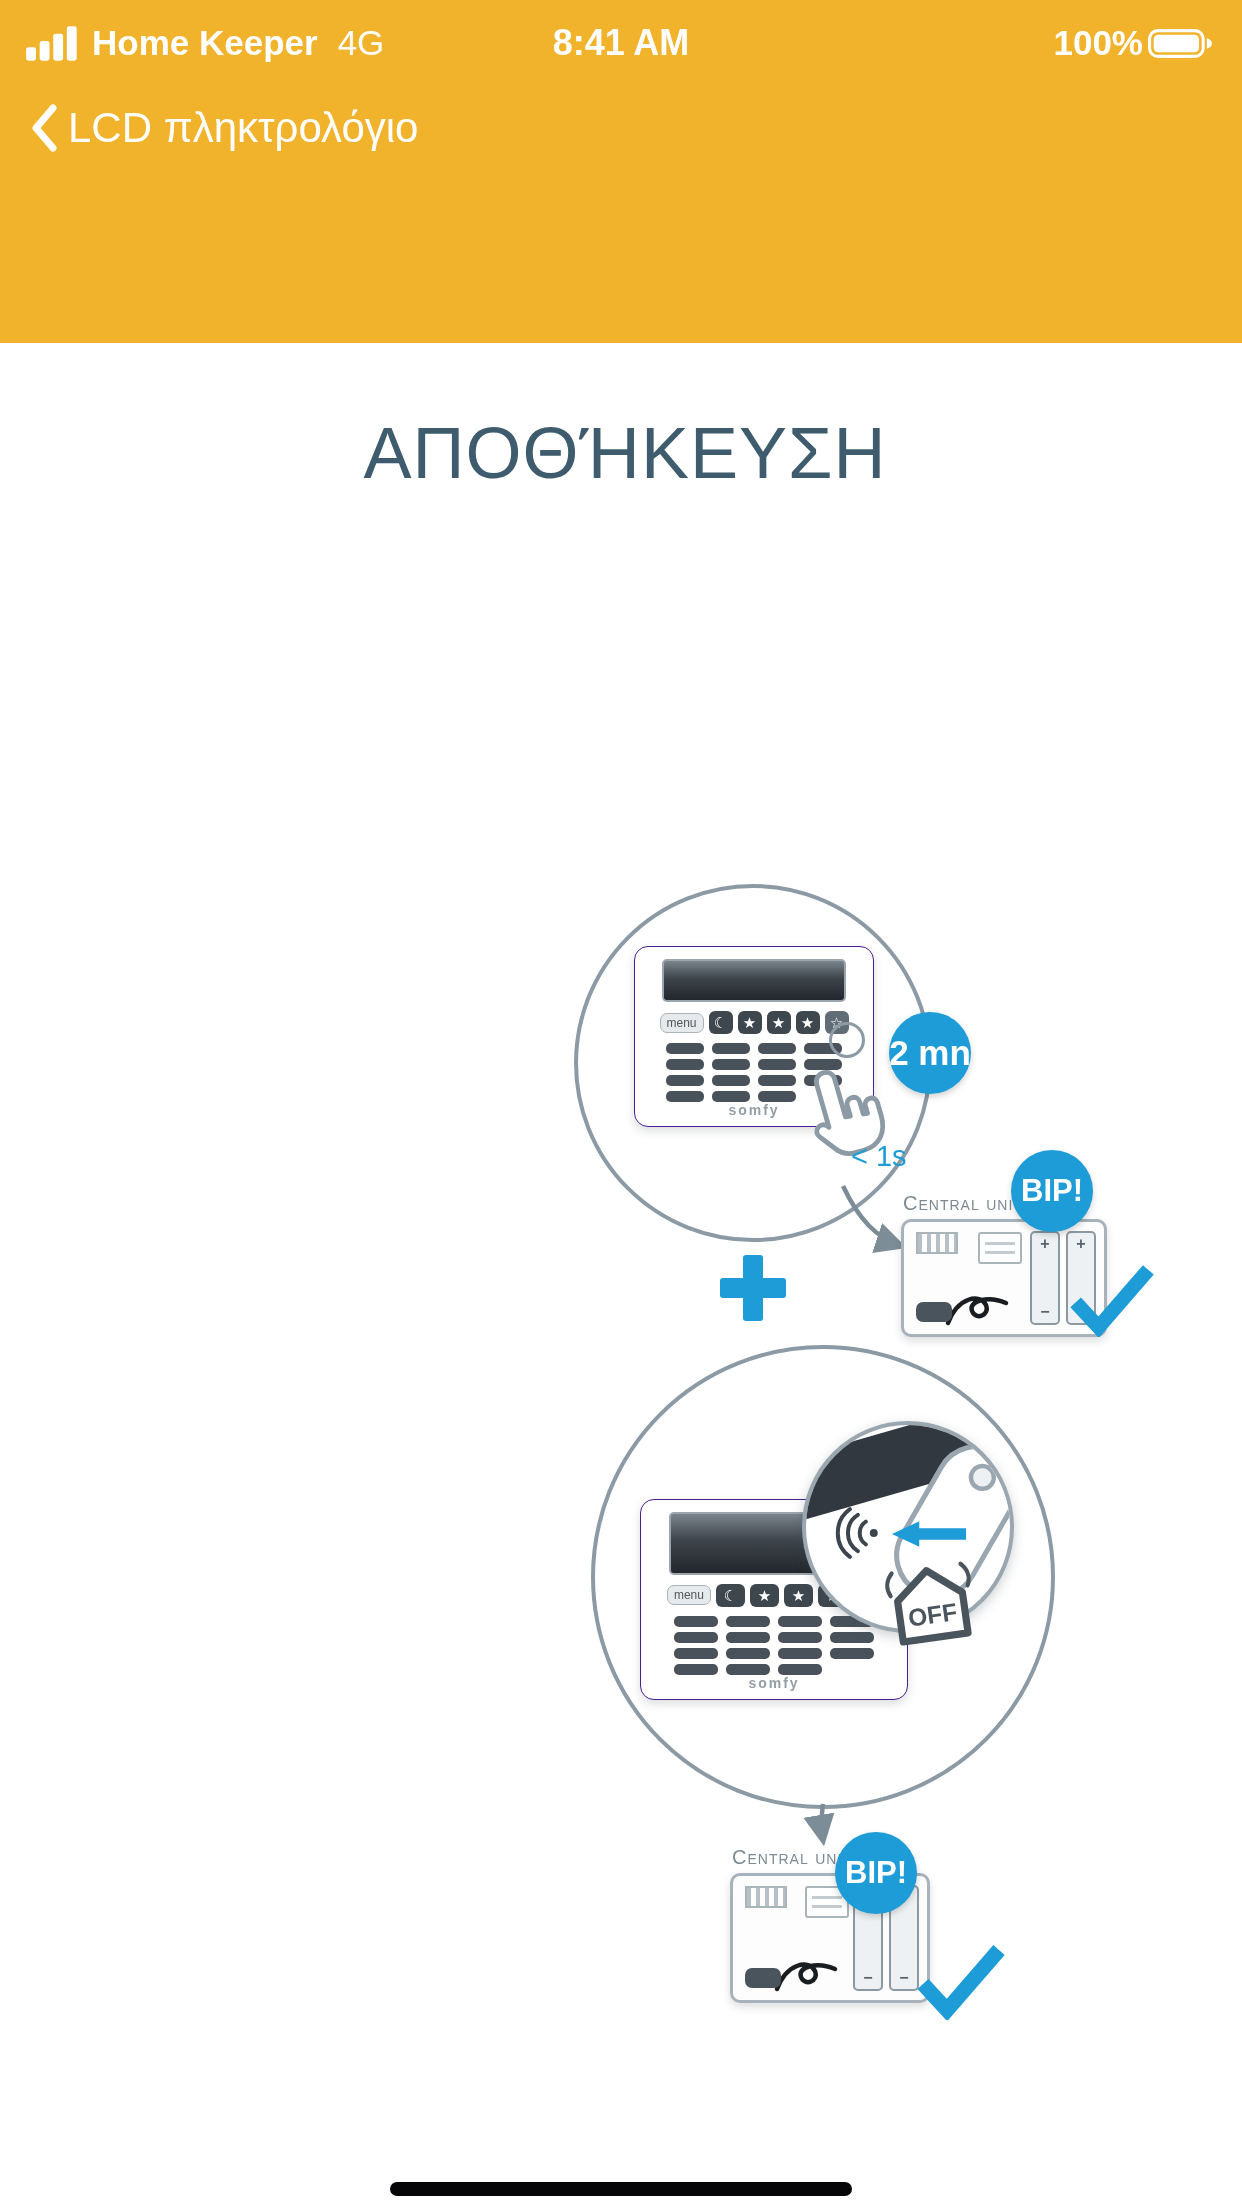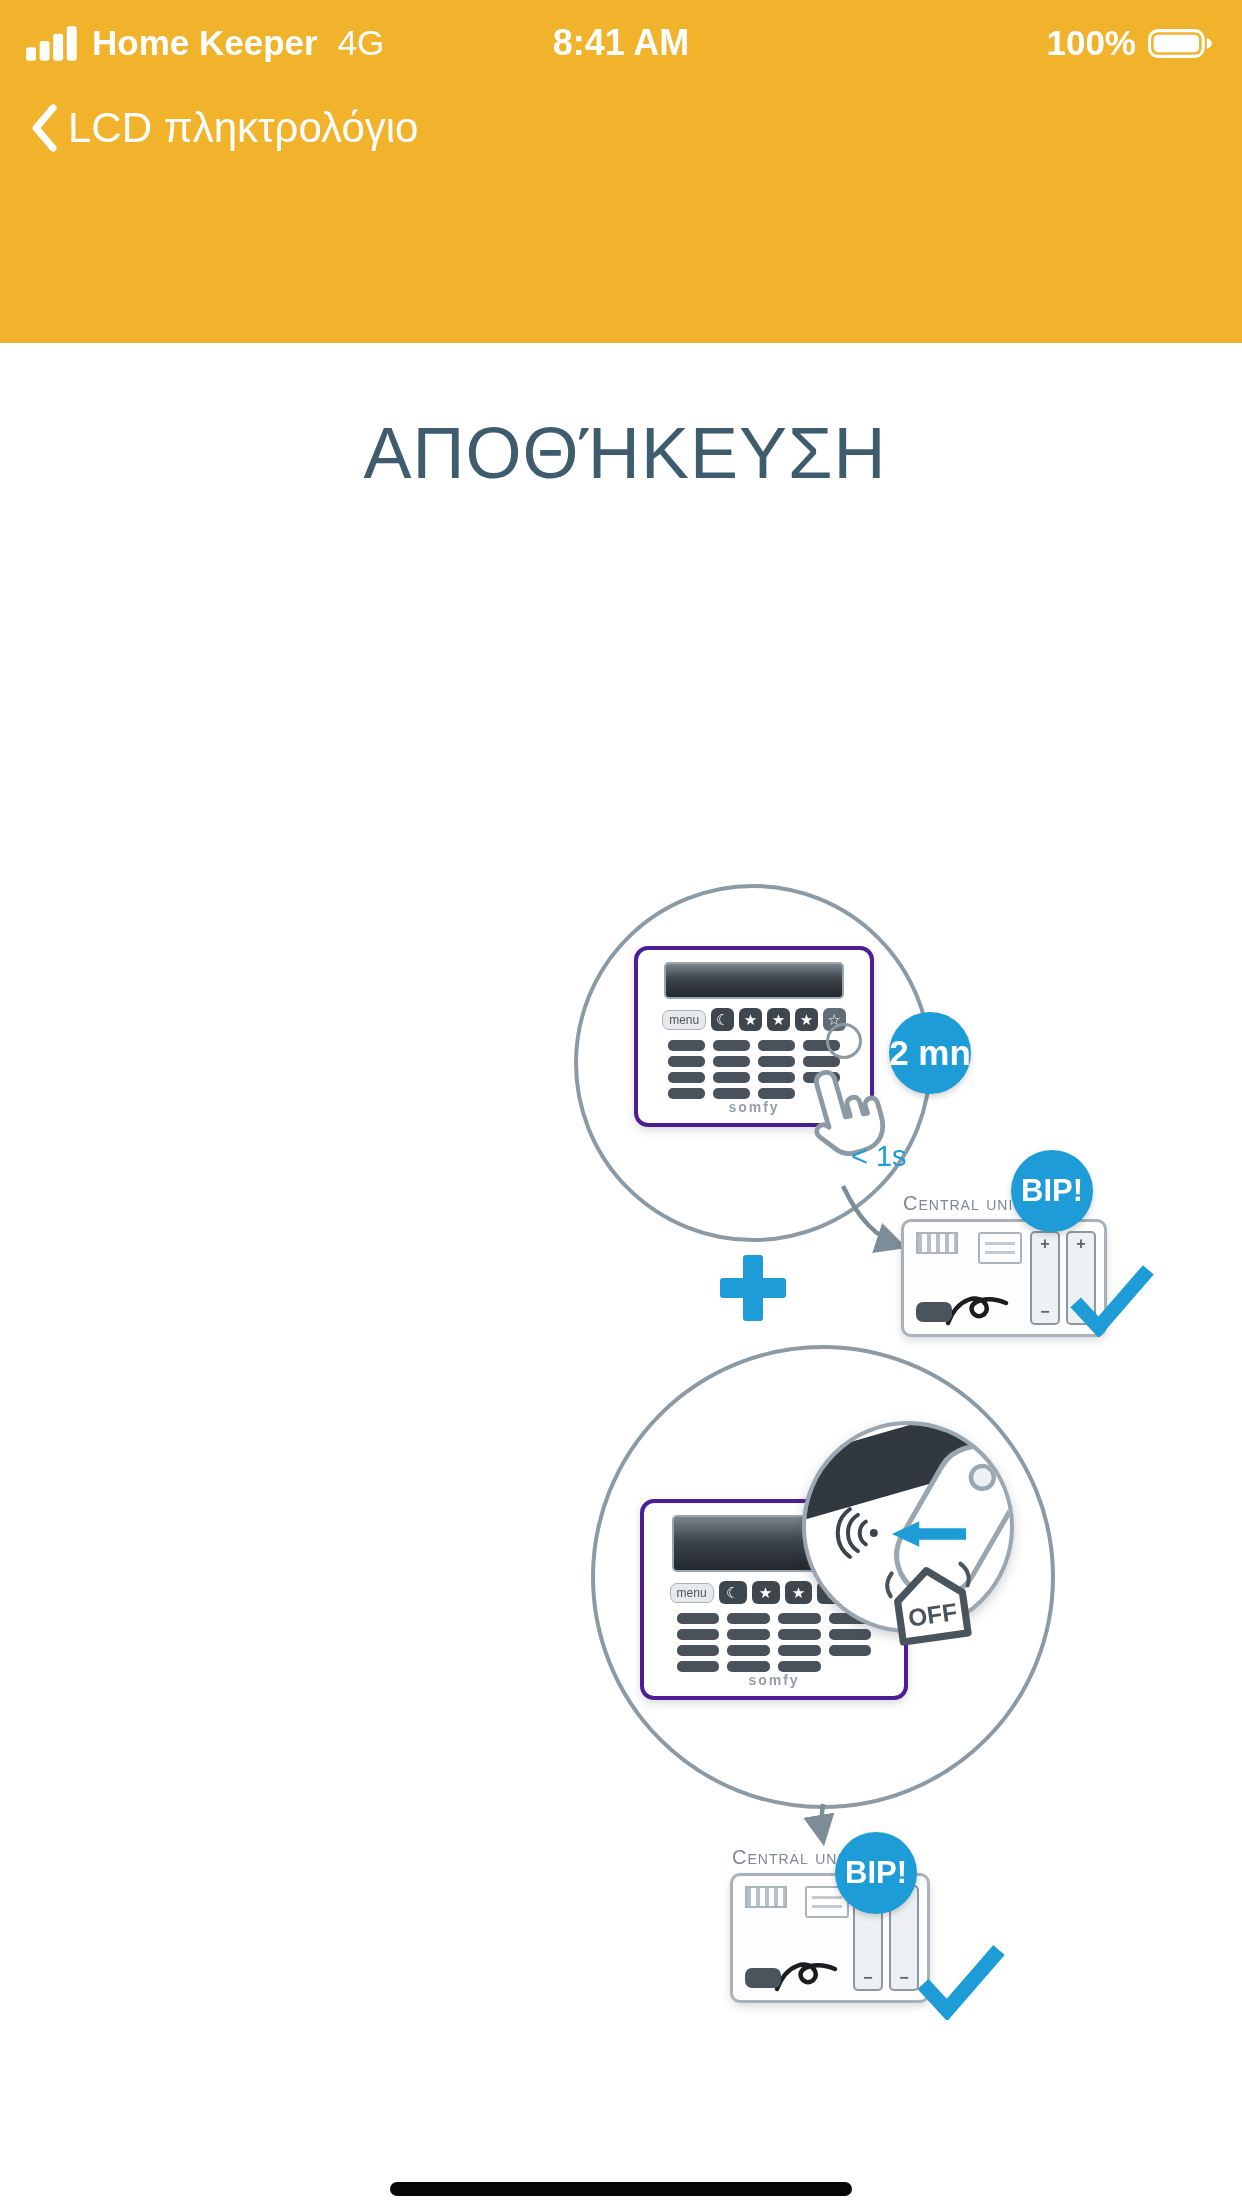--- a/index.html
+++ b/index.html
@@ -5,37 +5,37 @@
   * { box-sizing: border-box; margin:0; padding:0; }
   body { margin:0; background:#dcdcdc; font-family:"Liberation Sans","DejaVu Sans",sans-serif; }
   .phone { position:relative; width:1242px; height:2208px; margin:0 auto; background:#fff; overflow:hidden; }
 
   
   .app-header { position:absolute; top:0; left:0; right:0; height:343px; background:#F2B32C; color:#fff; }
   .status-bar { position:absolute; top:0; left:0; right:0; height:70px; display:flex; align-items:center; padding:16px 28px 0 26px; color:#fff; font-weight:600; }
   .sb-left { display:flex; align-items:center; gap:14px; font-size:35px; }
   .sb-network { margin-left:6px; font-weight:400; }
   .sb-time { position:absolute; left:50%; top:22px; transform:translateX(-50%); font-size:36px; font-weight:700; }
-  .sb-right { margin-left:auto; display:flex; align-items:center; gap:12px; font-size:35px; }
+  .sb-right { margin-left:auto; display:flex; align-items:center; gap:5px; font-size:35px; }
 
   .nav-back { position:absolute; top:104px; left:30px; display:flex; align-items:center; gap:10px; cursor:pointer; }
   .nav-back-label { font-size:42px; color:#fff; }
   .page-title { position:absolute; top:203px; left:56px; font-size:94px; line-height:1.05; font-weight:700; color:#fff; }
 
   
   .section-heading { position:absolute; top:412px; left:0; width:100%; text-align:center; font-size:72px; letter-spacing:1px; color:#3E5C6E; font-weight:400;padding-left:8px; }
 
   .diagram { position:absolute; inset:0; pointer-events:none; }
 
   .big-circle { position:absolute; border:4px solid #8B9AA4; border-radius:50%; background:#fff; z-index:1; }
   #circle1 { left:574px; top:884px; width:358px; height:358px; }
   #circle2 { left:591px; top:1345px; width:464px; height:464px; }
 
   
-  .keypad { position:absolute; background:#fff; border:4px solid #4c1d95; border-radius:14px; box-shadow:0 4px 10px rgba(60,70,80,.18); display:flex; flex-direction:column; align-items:center; padding:12px 14px 8px; z-index:2; }
+  .keypad { position:absolute; background:#fff; border:1px solid #4c1d95; border-radius:14px; box-shadow:0 4px 10px rgba(60,70,80,.18); display:flex; flex-direction:column; align-items:center; padding:12px 14px 8px; z-index:2; }
   #keypad1 { left:634px; top:946px; width:240px; height:181px; }
   #keypad2 { left:640px; top:1499px; width:268px; height:201px; }
   .kp-screen { width:88%; height:35%; background:linear-gradient(180deg,#7b848c 0%, #3d444b 45%, #22272c 100%); border:2px solid #9aa5ad; border-radius:5px; }
   .kp-mainrow { display:flex; gap:5px; margin-top:9px; width:90%; align-items:center; }
   .kp-menu { background:#e6eaed; border:1px solid #a9b4bb; border-radius:7px; font-size:12px; color:#555; padding:3px 6px; line-height:1; }
   .kp-btn { flex:1; height:23px; background:#3f474e; color:#fff; border-radius:6px; display:flex; align-items:center; justify-content:center; font-size:15px; line-height:1; }
   .kp-btn.light { background:#626c74; }
   .kp-numpad { margin-top:9px; width:84%; display:grid; grid-template-columns:repeat(4,1fr); gap:5px 8px; }
   .kp-key { height:11px; background:#49525a; border-radius:5px; }
   .kp-brand { margin-top:auto; font-size:14px; font-weight:700; color:#949ea6; letter-spacing:2px; }

